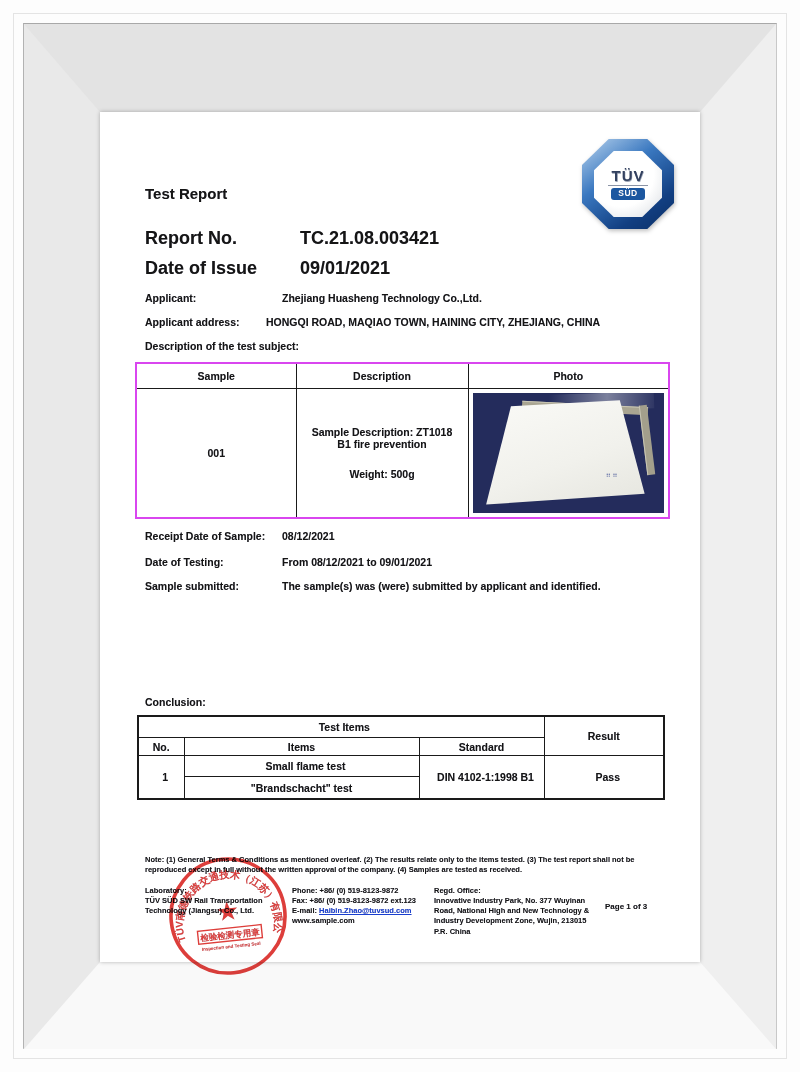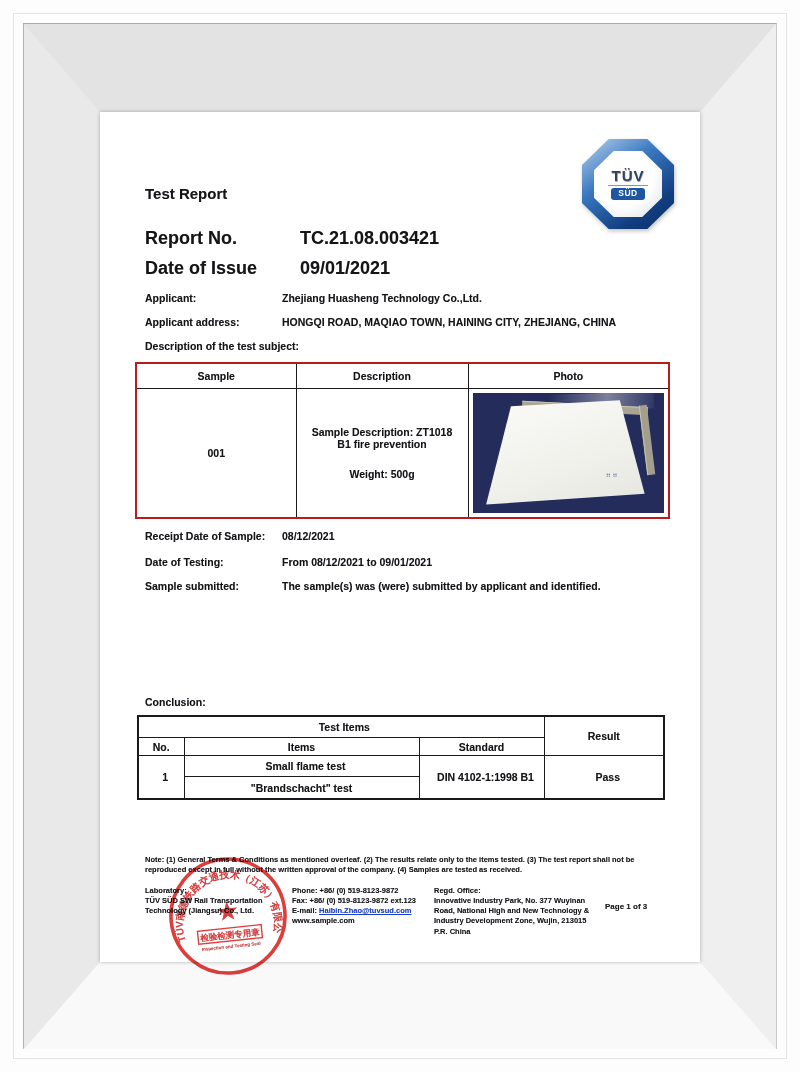--- a/index.html
+++ b/index.html
@@ -33,21 +33,21 @@
          display:flex;align-items:center;justify-content:center;}
   .logo-inner{width:68px;height:66px;background:radial-gradient(circle at 40% 35%,#ffffff 55%,#d8dce1 100%);
          display:flex;flex-direction:column;align-items:center;justify-content:center;}
   .logo-tuv{font-size:15px;letter-spacing:1px;color:#33415f;line-height:1;
          text-shadow:0.5px 0.5px 0 #9aa3b5;}
   .logo-rule{width:40px;height:1px;background:#8b94a6;margin:2px 0;}
   .logo-sud-band{background:#1c57a0;color:#ffffff;font-size:8.5px;letter-spacing:0.5px;
          padding:1px 7px 2px;border-radius:3px;line-height:1;}
   
   table{border-collapse:collapse;table-layout:fixed;}
-  .sample-table{width:533px;border:2px solid #b91c1c;font-size:10.5px;padding-left:31px;}
+  .sample-table{width:533px;border:2px solid #d946ef;font-size:10.5px;padding-left:31px;}
   .sample-table td{border:1px solid #1a1a1a;text-align:center;vertical-align:middle;padding:0;}
   .sample-table tr.hdr td{height:24px;}
   .sample-table tr.body td{height:128px;}
   .desc-cell div{margin:4px 8px;}
   .concl-table{width:526px;border:2px solid #1a1a1a;font-size:10.5px;}
   .concl-table td{border:1px solid #1a1a1a;text-align:center;vertical-align:middle;padding:0;}
   .ti-cell{text-align:right;padding-left:6px !important;height:20px;}
   .concl-table tr:nth-child(2) td{height:17px;}
   .concl-table tr:nth-child(3) td{height:20px;padding-left:8px;}
   .concl-table tr:nth-child(4) td{height:21px;}
@@ -98,21 +98,21 @@
     <div class="abs row13 lbl" style="left:45px;top:116px;">Report No.</div>
     <div class="abs row13 lbl" style="left:200px;top:116px;">TC.21.08.003421</div>
 
     <div class="abs row13 lbl" style="left:45px;top:146px;">Date of Issue</div>
     <div class="abs row13 lbl" style="left:200px;top:146px;">09/01/2021</div>
 
     <div class="abs row10 lbl" style="left:45px;top:180px;">Applicant:</div>
     <div class="abs row10 lbl" style="left:182px;top:180px;">Zhejiang Huasheng Technology Co.,Ltd.</div>
 
     <div class="abs row10 lbl" style="left:45px;top:204px;">Applicant address:</div>
-    <div class="abs row10 lbl" style="left:182px;top:204px;">HONGQI ROAD, MAQIAO TOWN, HAINING CITY, ZHEJIANG, CHINA</div>
+    <div class="abs row10 lbl" style="left:166px;top:204px;">HONGQI ROAD, MAQIAO TOWN, HAINING CITY, ZHEJIANG, CHINA</div>
 
     <div class="abs row10 lbl" style="left:45px;top:228px;">Description of the test subject:</div>
 
     <table class="sample-table abs" style="left:35px;top:250px;">
       <colgroup>
           <col style="width:160px">
           <col style="width:172px">
           <col style="width:201px">
         </colgroup>
       <tbody>

